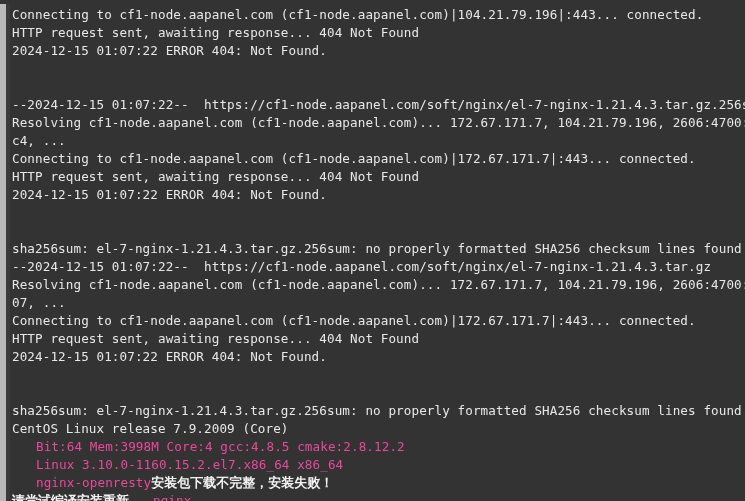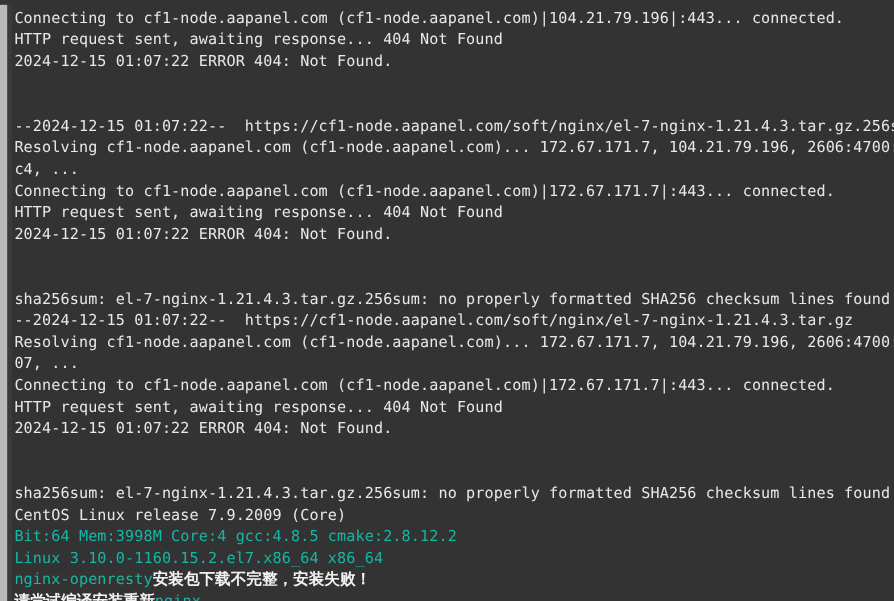--- a/index.html
+++ b/index.html
@@ -58,21 +58,21 @@
     white-space: pre;
     color: #e6e6e6;
   }
   .ln {
     height: 18px;
     white-space: pre;
     color: #e8e8e8;
   }
   .ln.blank { color: transparent; }
   .c-default { color: #e8e8e8; }
-  .c-tan     { color: #14b8a6; }
+  .c-tan     { color: #ec4899; margin-left: 24px; }
   .c-white   { color: #f2f2f2; }
   .cjk {
     font-family: "DejaVu Sans", "Liberation Sans", sans-serif;
     font-size: 13px;
     letter-spacing: 0;
     font-weight: bold;
   }
   
   #top-clip {
     position: absolute;

